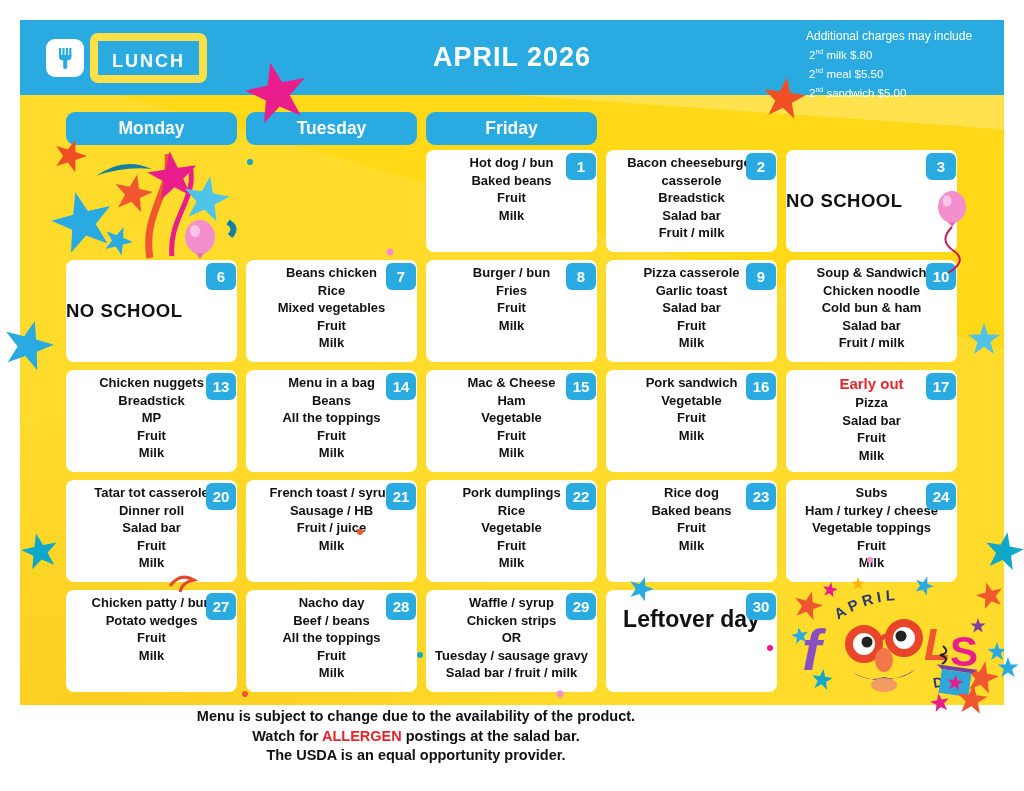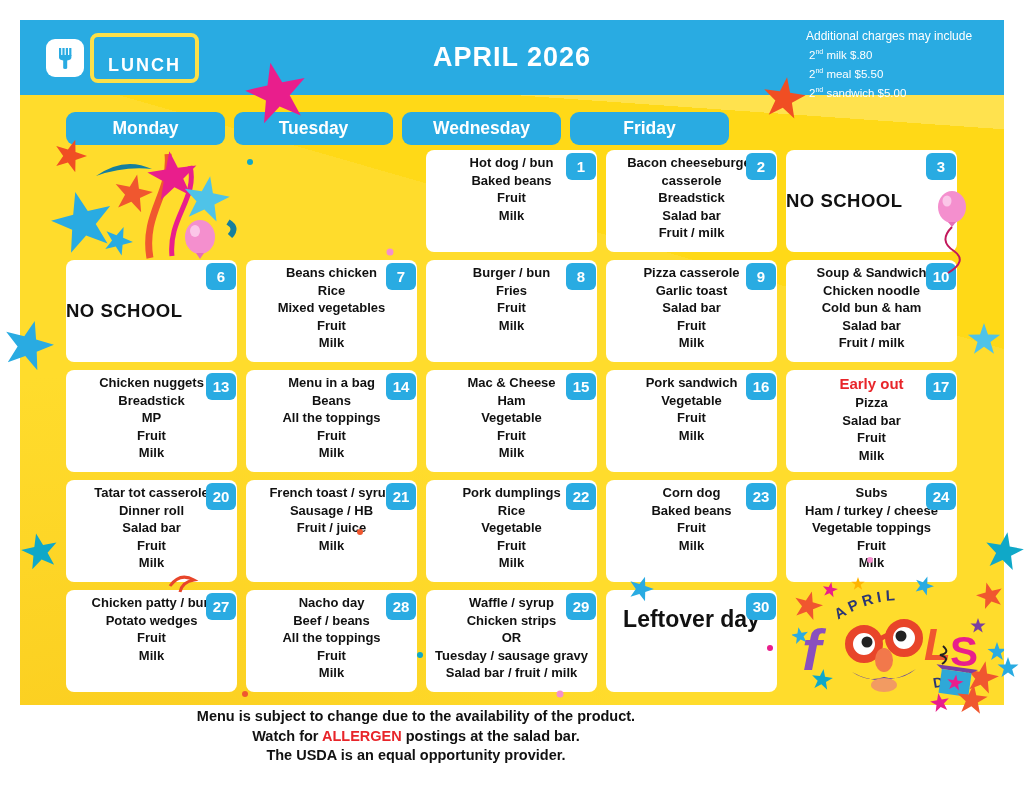--- a/index.html
+++ b/index.html
@@ -2,38 +2,38 @@
 <html><head>
 <meta charset="utf-8">
 <style>
   html,body{margin:0;padding:0;background:#fff;}
   .page{position:relative;width:1024px;height:791px;background:#ffffff;overflow:hidden;
         font-family:"Liberation Sans",sans-serif;}
   
   .topbar{position:absolute;left:20px;top:20px;width:984px;height:75px;background:#29ABE2;z-index:2;}
   .logo{position:absolute;left:26px;top:13px;display:flex;align-items:center;}
   .logo-tile{width:38px;height:38px;background:#fff;border-radius:9px;display:flex;align-items:center;justify-content:center;}
-  .logo-box{margin-left:6px;border:4px solid #fde047;border-radius:8px;padding:18px 14px 3px;
+  .logo-box{margin-left:6px;border:8px solid #fde047;border-radius:8px;padding:10px 14px 3px;
             color:#fff;font-weight:bold;font-size:18px;letter-spacing:2px;}
   .bar-title{position:absolute;left:0;right:0;top:22px;text-align:center;color:#fff;
              font-weight:bold;font-size:27px;letter-spacing:1px;}
   .charges{position:absolute;left:786px;top:8px;color:#fff;font-size:11.5px;line-height:16px;}
   .charges .c-head{font-size:12px;}
   .charges .c-item{padding-left:3px;}
   .charges sup{font-size:7px;}
   
   .board{position:absolute;left:20px;top:95px;width:984px;height:610px;z-index:1;
     background:
       radial-gradient(ellipse at 8% 112%, rgba(240,170,0,0.30), rgba(240,170,0,0) 42%),
       conic-gradient(from 18deg at -3% -6%,
         #FFD917 0deg 7deg,#FFE24E 7deg 13deg,#FFD917 13deg 20deg,#FFE24E 20deg 26deg,
         #FFD917 26deg 33deg,#FFE24E 33deg 40deg,#FFD917 40deg 48deg,#FFE24E 48deg 56deg,
         #FFD917 56deg 66deg,#FFE24E 66deg 76deg,#FFD917 76deg 88deg,#FFDC2C 88deg 360deg);}
   .day-header-row{position:absolute;left:66px;top:112px;display:flex;gap:9px;z-index:3;}
-  .day-header{width:159px;height:33px;background:#29ABE2;border-radius:9px;color:#fff;
+  .day-header{width:171px;height:33px;background:#29ABE2;border-radius:9px;color:#fff;
               font-weight:bold;font-size:17.5px;display:flex;align-items:center;justify-content:center;}
   .grid{position:absolute;left:66px;top:150px;display:grid;z-index:3;
         grid-template-columns:repeat(5,171px);grid-auto-rows:102px;gap:8px 9px;}
   .cell{position:relative;background:#fff;border-radius:8px;padding-top:4px;text-align:center;}
   .cell.empty{background:transparent;}
   .date-badge{position:absolute;top:3px;right:1px;width:30px;height:27px;background:#29ABE2;
               border-radius:6px;color:#fff;font-weight:bold;font-size:15px;line-height:27px;text-align:center;}
   .menu-line{font-size:13px;font-weight:bold;line-height:17.5px;color:#111;white-space:nowrap;}
   .no-school .cell-body{position:absolute;inset:0;display:flex;align-items:center;justify-content:flex-start;}
   .no-school .menu-line{font-size:18.5px;letter-spacing:0.5px;}
@@ -77,21 +77,20 @@
           <div class="c-item">2<sup>nd</sup> milk $.80</div>
           <div class="c-item">2<sup>nd</sup> meal $5.50</div>
           <div class="c-item">2<sup>nd</sup> sandwich $5.00</div>
         </div>
     </div>
   </div>
 
   <div class="day-header-row" id="day-header-row">
       <div class="day-header">Monday</div>
       <div class="day-header">Tuesday</div>
-      <div class="day-header">Wednesday</div>
       <div class="day-header">Friday</div>
     </div>
 
   <div class="grid" id="grid">
       <div class="cell empty"></div>
       <div class="cell empty"></div>
       <div class="cell">
         <div class="date-badge">1</div>
         <div class="cell-body">
           <div class="menu-line">Hot dog / bun</div>
@@ -235,21 +234,21 @@
           <div class="menu-line">Pork dumplings</div>
           <div class="menu-line">Rice</div>
           <div class="menu-line">Vegetable</div>
           <div class="menu-line">Fruit</div>
           <div class="menu-line">Milk</div>
         </div>
       </div>
       <div class="cell">
         <div class="date-badge">23</div>
         <div class="cell-body">
-          <div class="menu-line">Corn dog</div>
+          <div class="menu-line">Rice dog</div>
           <div class="menu-line">Baked beans</div>
           <div class="menu-line">Fruit</div>
           <div class="menu-line">Milk</div>
         </div>
       </div>
       <div class="cell">
         <div class="date-badge">24</div>
         <div class="cell-body">
           <div class="menu-line">Subs</div>
           <div class="menu-line">Ham / turkey / cheese</div>

